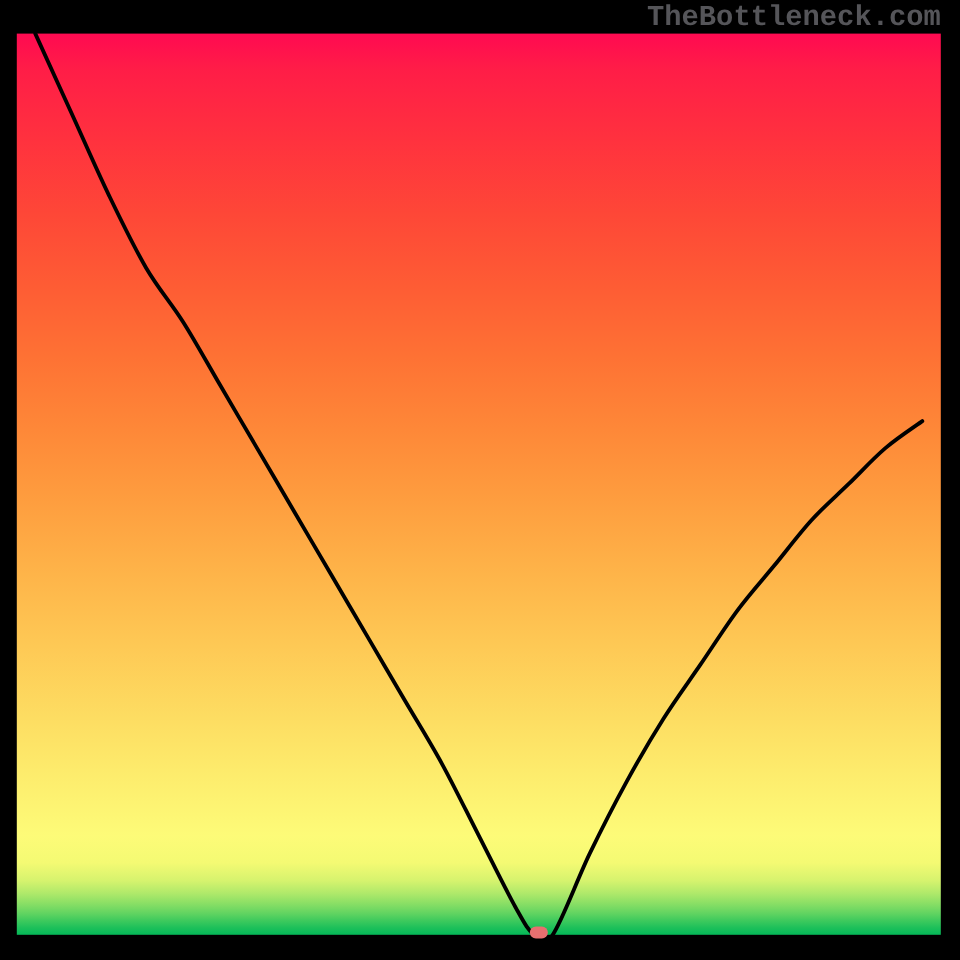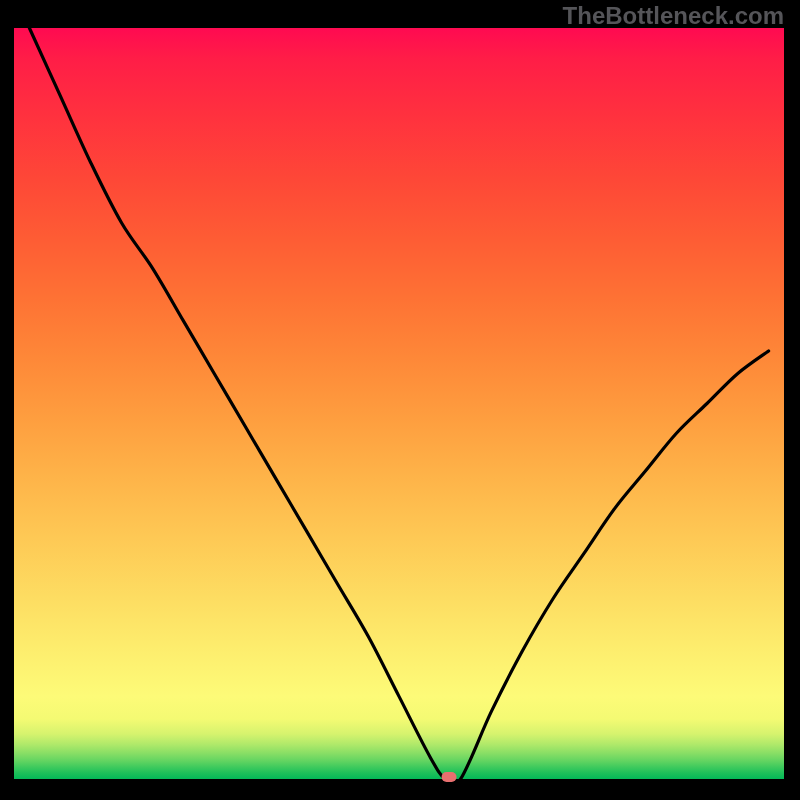--- a/index.html
+++ b/index.html
@@ -13,21 +13,21 @@
   .outer {
     width: 800px;
     height: 800px;
     background: #000;
     position: relative;
   }
   .watermark {
     position: absolute;
     top: 2px;
     right: 16px;
-    font-family: Liberation Sans, sans-serif;
+    font-family: Liberation Mono, monospace;
     font-size: 24px;
     font-weight: 600;
     color: #555559;
     letter-spacing: 0px;
     z-index: 10;
   }
   svg.chart {
     position: absolute;
     top: 0;
     left: 0;

